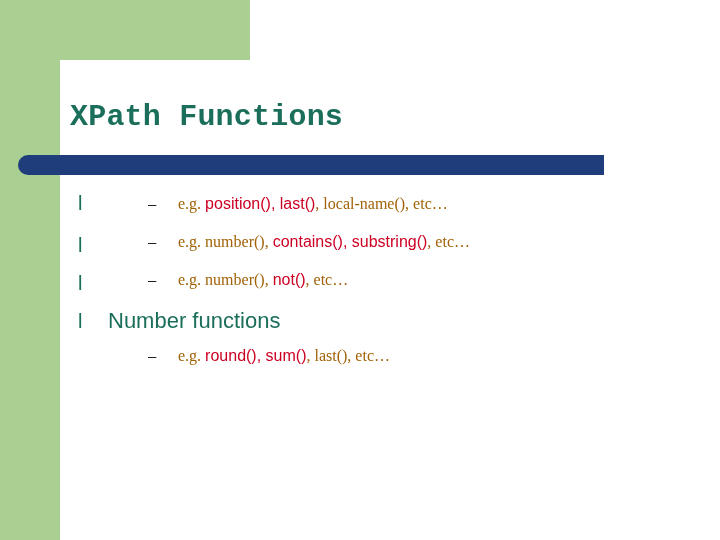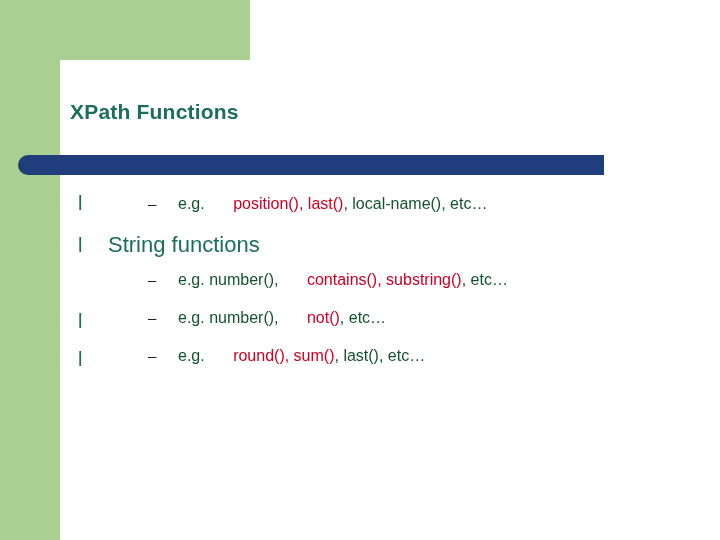--- a/index.html
+++ b/index.html
@@ -36,24 +36,25 @@
     width: 250px;
     height: 60px;
     background: #aacf92;
   }
   
   .slide-title {
     position: absolute;
     left: 70px;
     top: 100px;
     width: 600px;
-    font-size: 21px;
+    font-size: 30px;
     font-weight: bold;
     color: #1a6e5a;
     letter-spacing: 0.2px;
+    font-family: Liberation Mono, monospace;
   }
   
   .title-bar {
     position: absolute;
     left: 18px;
     top: 155px;
     width: 586px;
     height: 20px;
     background: #1f3d7a;
     border-radius: 10px 0 0 10px;
@@ -98,25 +99,25 @@
     line-height: 28px;
   }
   .l2 .dash {
     position: absolute;
     left: 78px;
     top: 0;
     font-size: 15px;
     color: #222222;
   }
   .frag-plain {
-    color: #14532d;
+    color: #a16207;
+    font-family: Liberation Serif, serif;
   }
   .frag-red {
     color: #cc0022;
-    margin-left: 24px;
   }
 </style>
 </head>
 <body>
 
 <div id="slide">
 
   <div class="green-band"></div>
   <div class="green-top"></div>
 
@@ -130,37 +131,37 @@
     <div class="l1">
       <span class="bullet">l</span>
     </div>
     <div class="l2">
       <span class="dash">–</span>
       <span class="frag-plain">e.g. </span><span class="frag-red">position(), last()</span><span class="frag-plain">, local-name(), etc…</span>
     </div>
 
     <div class="l1">
       <span class="bullet">l</span>
-      <span>String functions</span>
     </div>
     <div class="l2">
       <span class="dash">–</span>
       <span class="frag-plain">e.g. number(), </span><span class="frag-red">contains(), substring()</span><span class="frag-plain">, etc…</span>
     </div>
 
     <div class="l1">
       <span class="bullet">l</span>
     </div>
     <div class="l2">
       <span class="dash">–</span>
       <span class="frag-plain">e.g. number(), </span><span class="frag-red">not()</span><span class="frag-plain">, etc…</span>
     </div>
 
     <div class="l1">
       <span class="bullet">l</span>
+      <span>Number functions</span>
     </div>
     <div class="l2">
       <span class="dash">–</span>
       <span class="frag-plain">e.g. </span><span class="frag-red">round(), sum()</span><span class="frag-plain">, last(), etc…</span>
     </div>
 
   </div>
 </div>
 
 </body></html>

